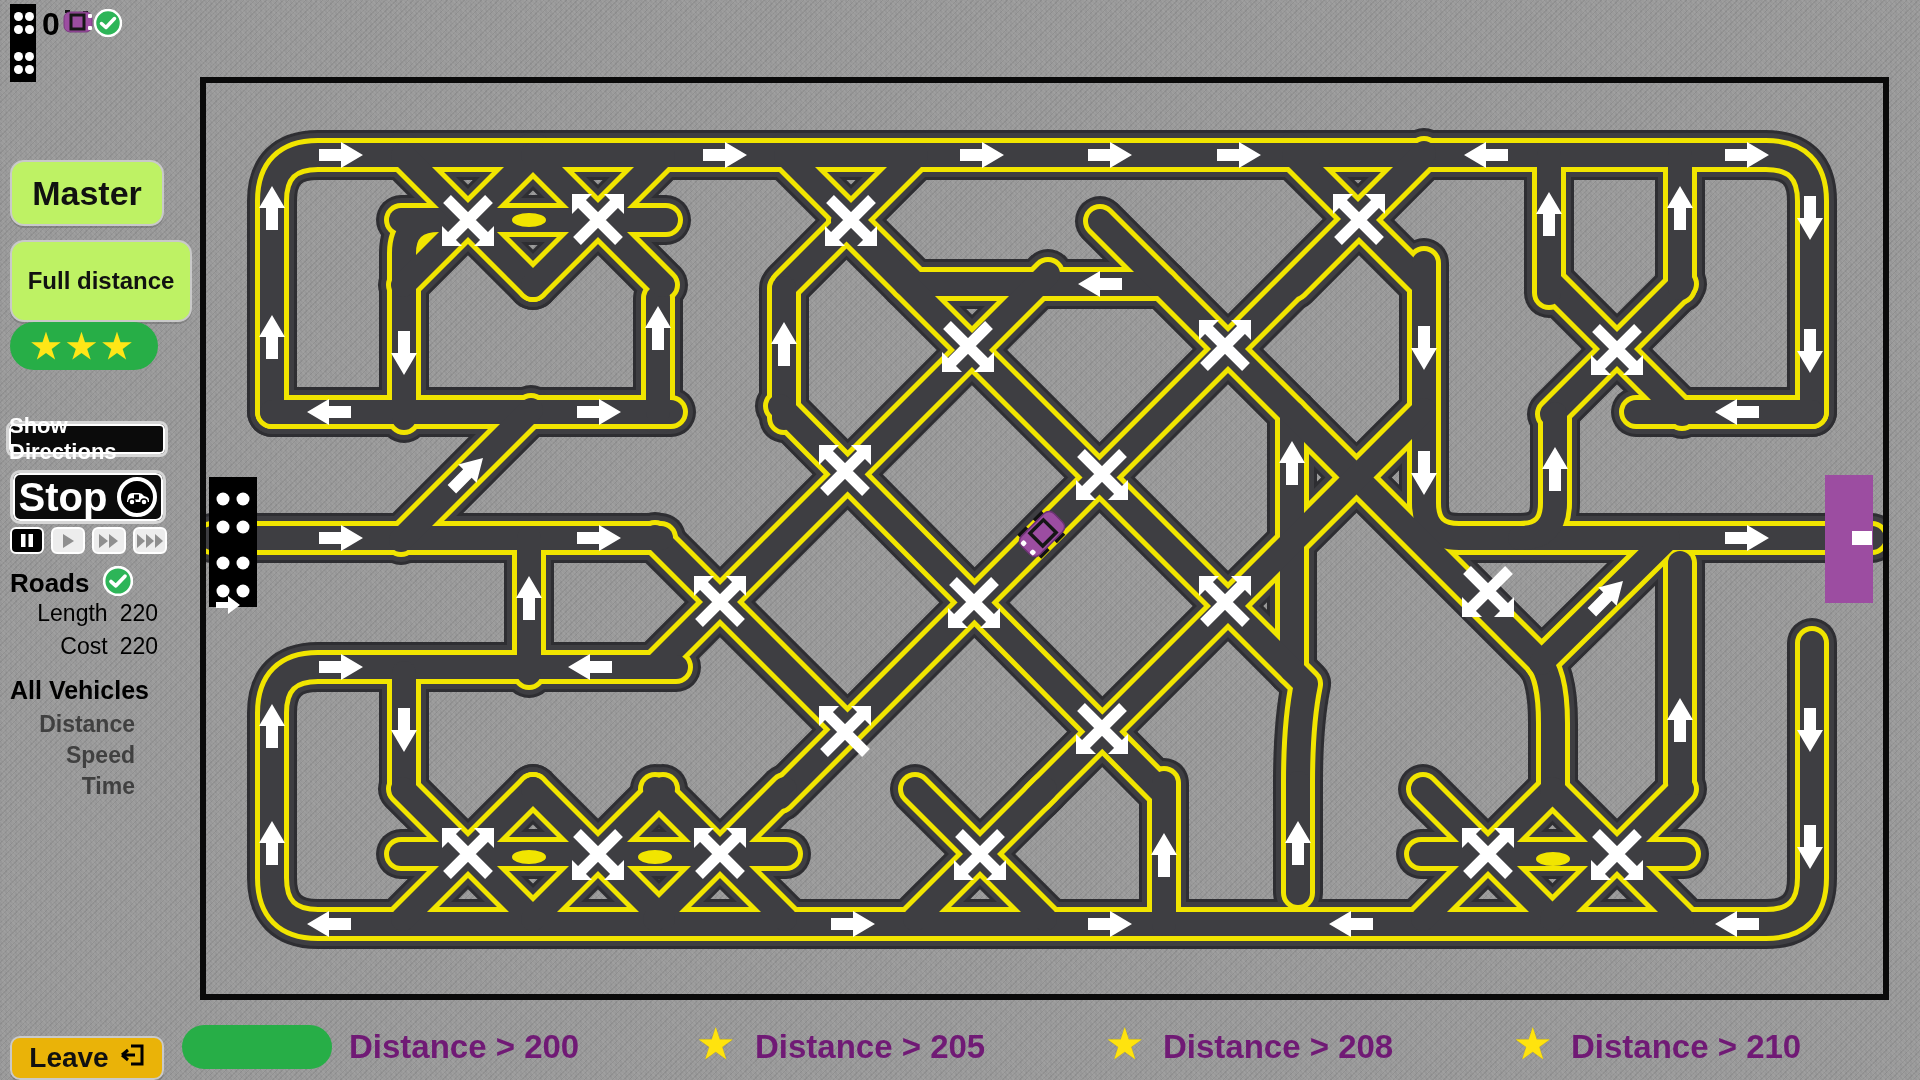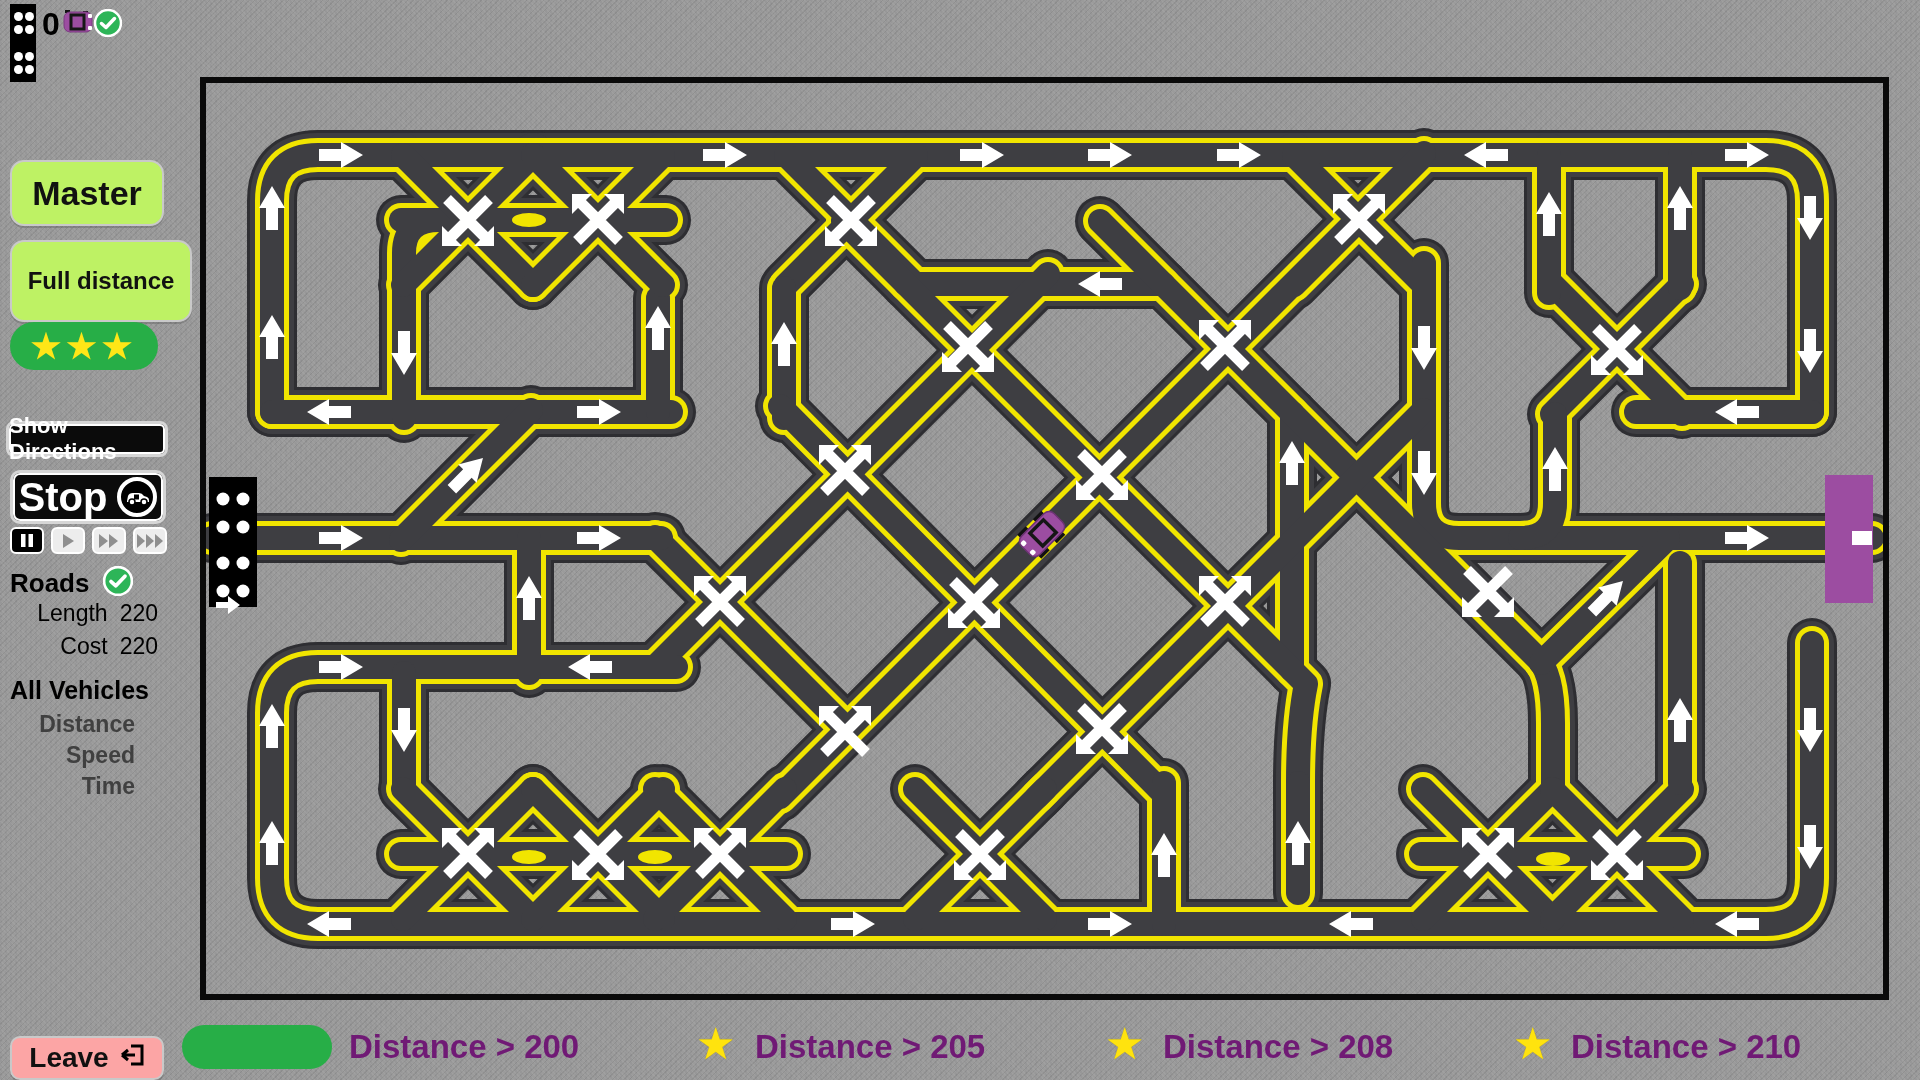--- a/index.html
+++ b/index.html
@@ -42,21 +42,21 @@
   .playrow{left:10px;top:527px;display:flex;gap:7px;}
   .pbtn{width:34px;height:27px;border-radius:6px;border:2px solid #fff;background:#ededed;
     display:flex;align-items:center;justify-content:center;cursor:pointer;box-sizing:border-box;}
   .pbtn.active{background:#000;}
   .label-row{color:#000;font-weight:bold;}
   .roads-row{left:10px;top:566px;display:flex;align-items:center;gap:14px;}
   .roads-row .t{font-size:26px;}
   .kv{position:absolute;width:148px;display:flex;justify-content:flex-end;gap:12px;font-size:23px;font-weight:normal;color:#000;}
   .allveh{left:10px;top:676px;font-size:25px;}
   .metric{position:absolute;width:125px;text-align:right;font-size:23px;font-weight:bold;color:#404040;}
-  .leave{left:10px;top:1036px;width:150px;height:40px;font-size:28px;border-radius:10px;gap:10px;background:#fca5a5;}
+  .leave{left:10px;top:1036px;width:150px;height:40px;font-size:28px;border-radius:10px;gap:10px;background:#eab308;}
   
   .goal-pill{left:182px;top:1025px;width:150px;height:44px;border-radius:22px;background:#27ae47;}
   .goal-label{position:absolute;top:1028px;font-size:33px;font-weight:bold;color:#701a75;white-space:nowrap;}
   .goal-star{position:absolute;top:1022px;font-size:44px;color:#ffe30e;text-shadow:0 0 1px #b8a400;line-height:44px;}
   
   .map-frame{left:200px;top:77px;width:1689px;height:923px;border:6px solid #0a0a0a;box-sizing:border-box;}
   .map-frame svg{display:block;}
   .check-badge{display:inline-block;}
 </style>
 </head>

